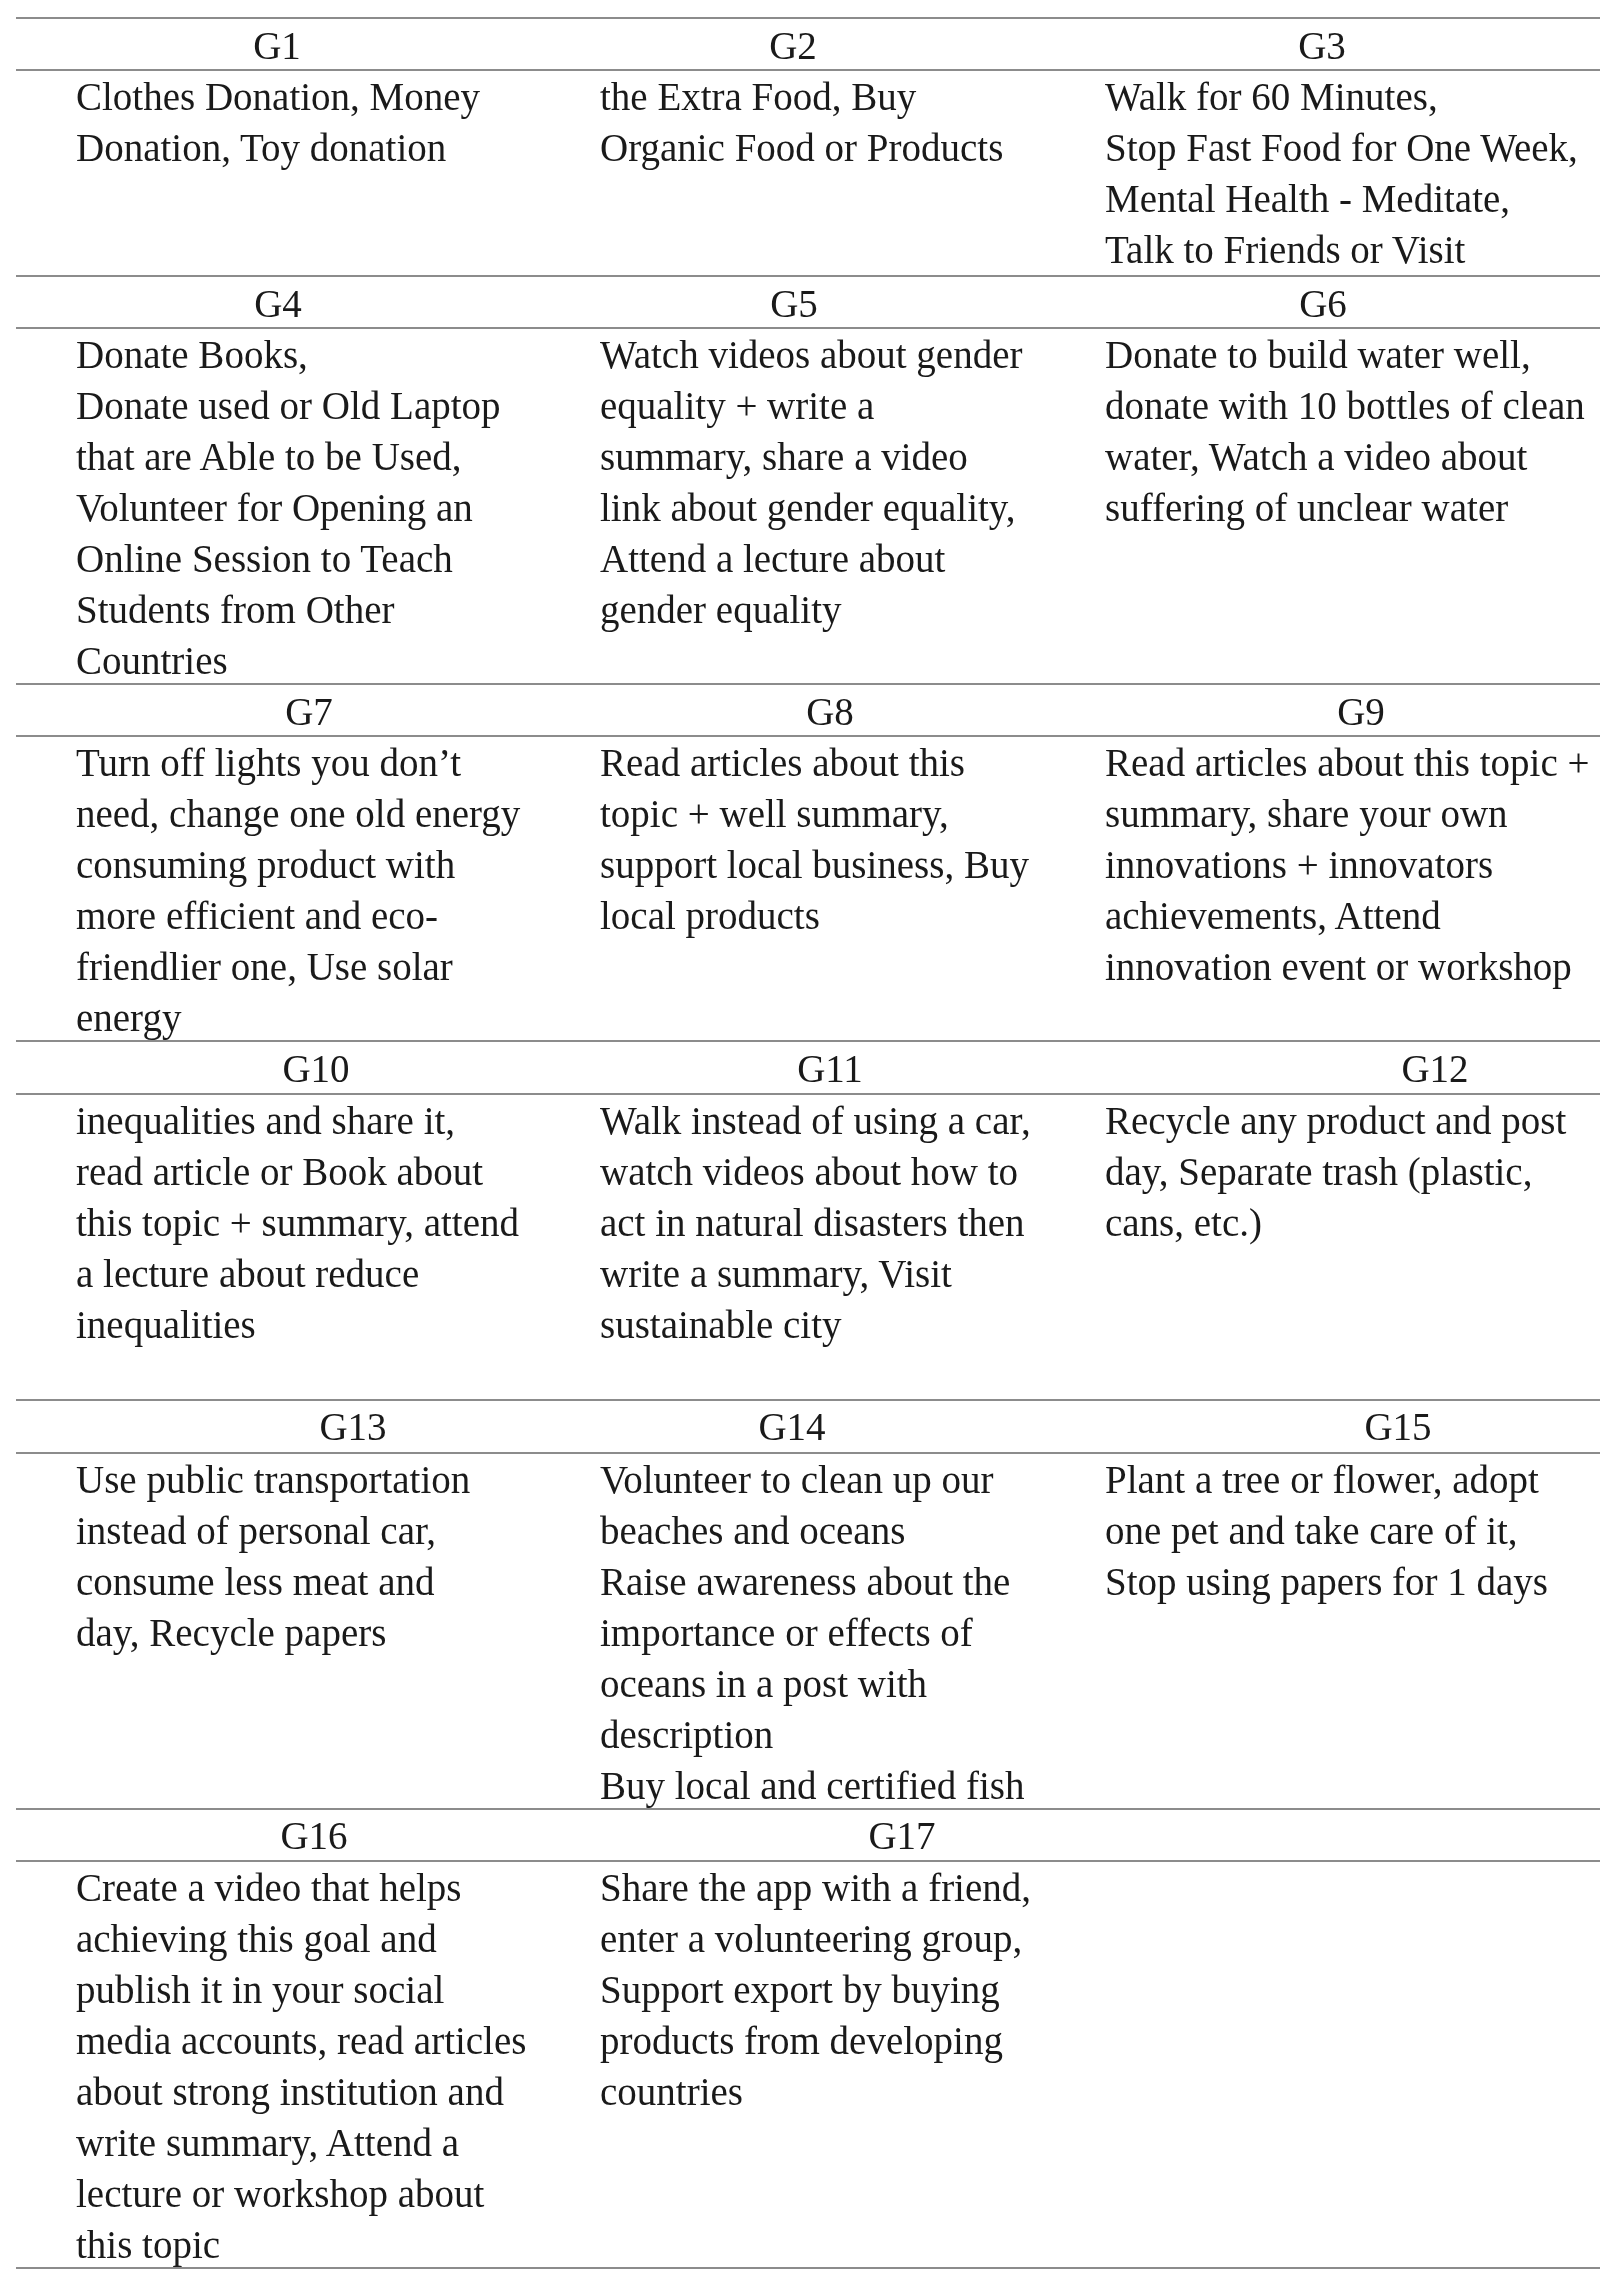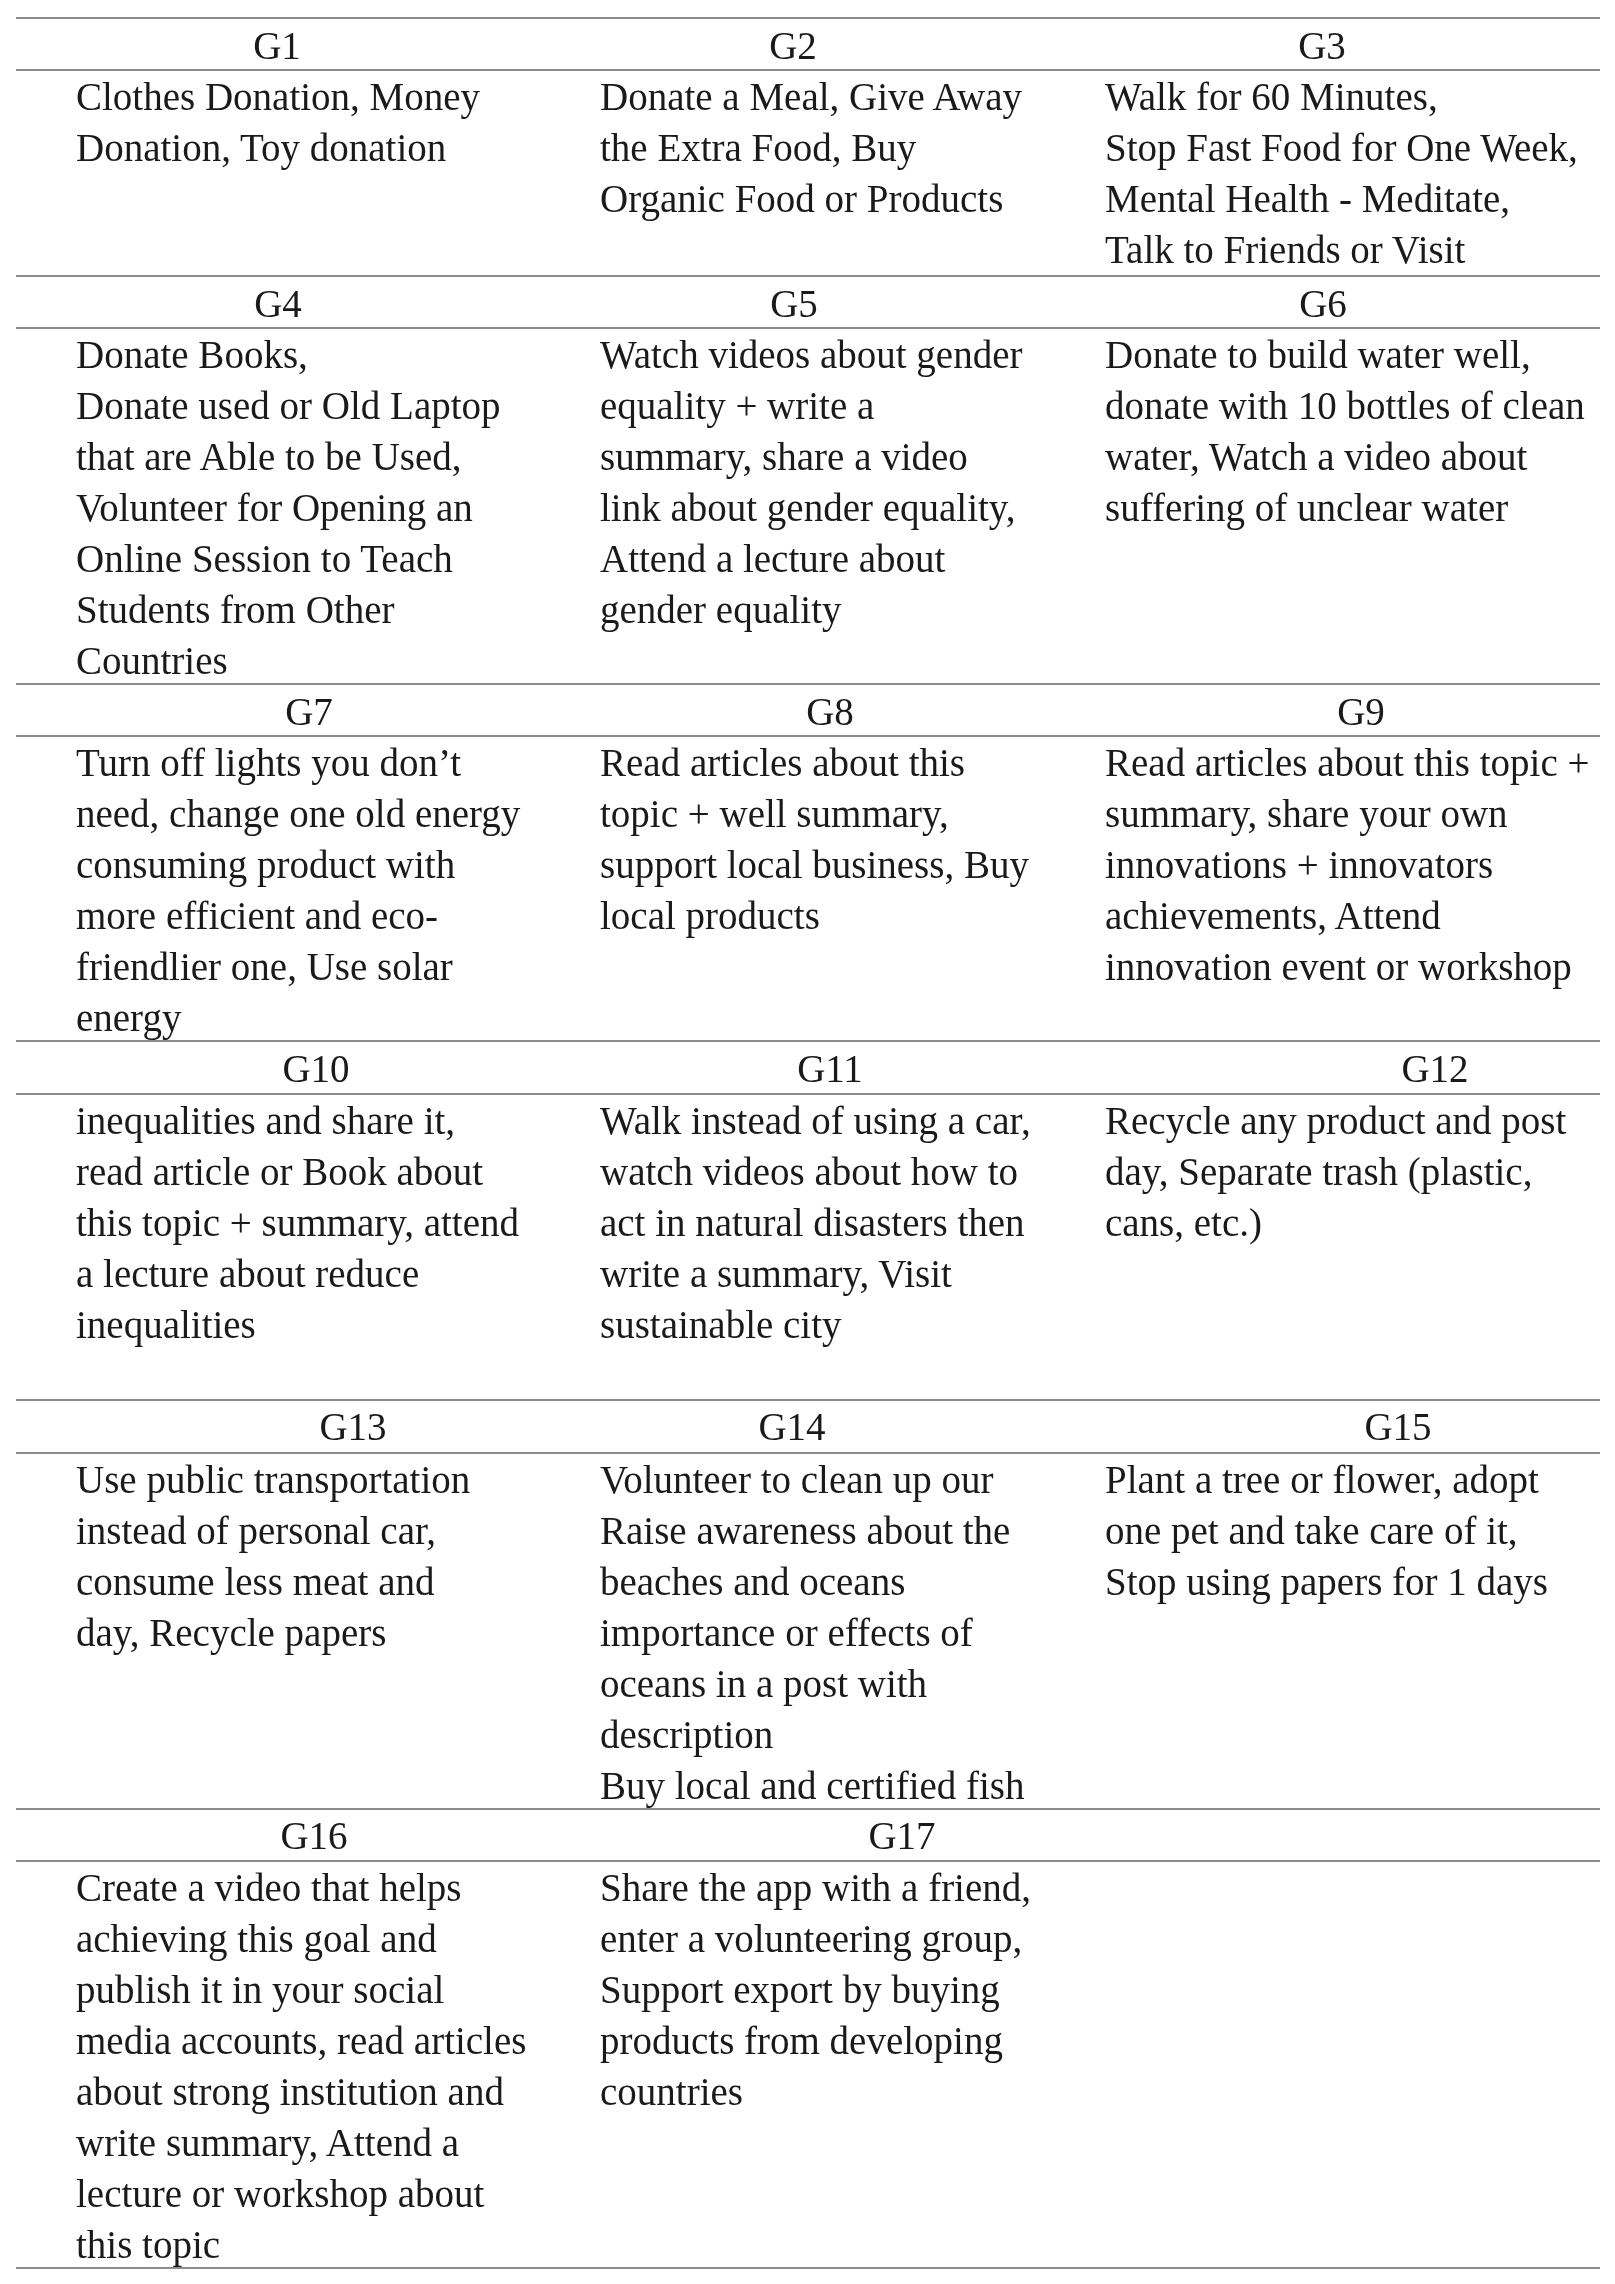--- a/index.html
+++ b/index.html
@@ -60,21 +60,20 @@
   <div class="hdr" style="left:277px; top:20px">G1</div>
   <div class="hdr" style="left:793px; top:20px">G2</div>
   <div class="hdr" style="left:1322px; top:20px">G3</div>
   <div class="rule" style="top:69px"></div>
 
   <div class="cell" style="left:40px; top:71px">
     <span class="ln">Clothes Donation, Money</span>
     <span class="ln">Donation, Toy donation</span>
   </div>
   <div class="cell" style="left:564px; top:71px">
-    <span class="ln">Donate a Meal, Give Away</span>
     <span class="ln">the Extra Food, Buy</span>
     <span class="ln">Organic Food or Products</span>
   </div>
   <div class="cell" style="left:1069px; top:71px">
     <span class="ln">Walk for 60 Minutes,</span>
     <span class="ln">Stop Fast Food for One Week,</span>
     <span class="ln">Mental Health - Meditate,</span>
     <span class="ln">Talk to Friends or Visit</span>
   </div>
   <div class="rule" style="top:275px"></div>
@@ -169,22 +168,22 @@
   <div class="rule" style="top:1452px"></div>
 
   <div class="cell" style="left:40px; top:1454px">
     <span class="ln">Use public transportation</span>
     <span class="ln">instead of personal car,</span>
     <span class="ln">consume less meat and</span>
     <span class="ln">day, Recycle papers</span>
   </div>
   <div class="cell" style="left:564px; top:1454px">
     <span class="ln">Volunteer to clean up our</span>
+    <span class="ln">beaches and oceans</span>
     <span class="ln">Raise awareness about the</span>
-    <span class="ln">beaches and oceans</span>
     <span class="ln">importance or effects of</span>
     <span class="ln">oceans in a post with</span>
     <span class="ln">description</span>
     <span class="ln">Buy local and certified fish</span>
   </div>
   <div class="cell" style="left:1069px; top:1454px">
     <span class="ln">Plant a tree or flower, adopt</span>
     <span class="ln">one pet and take care of it,</span>
     <span class="ln">Stop using papers for 1 days</span>
   </div>

